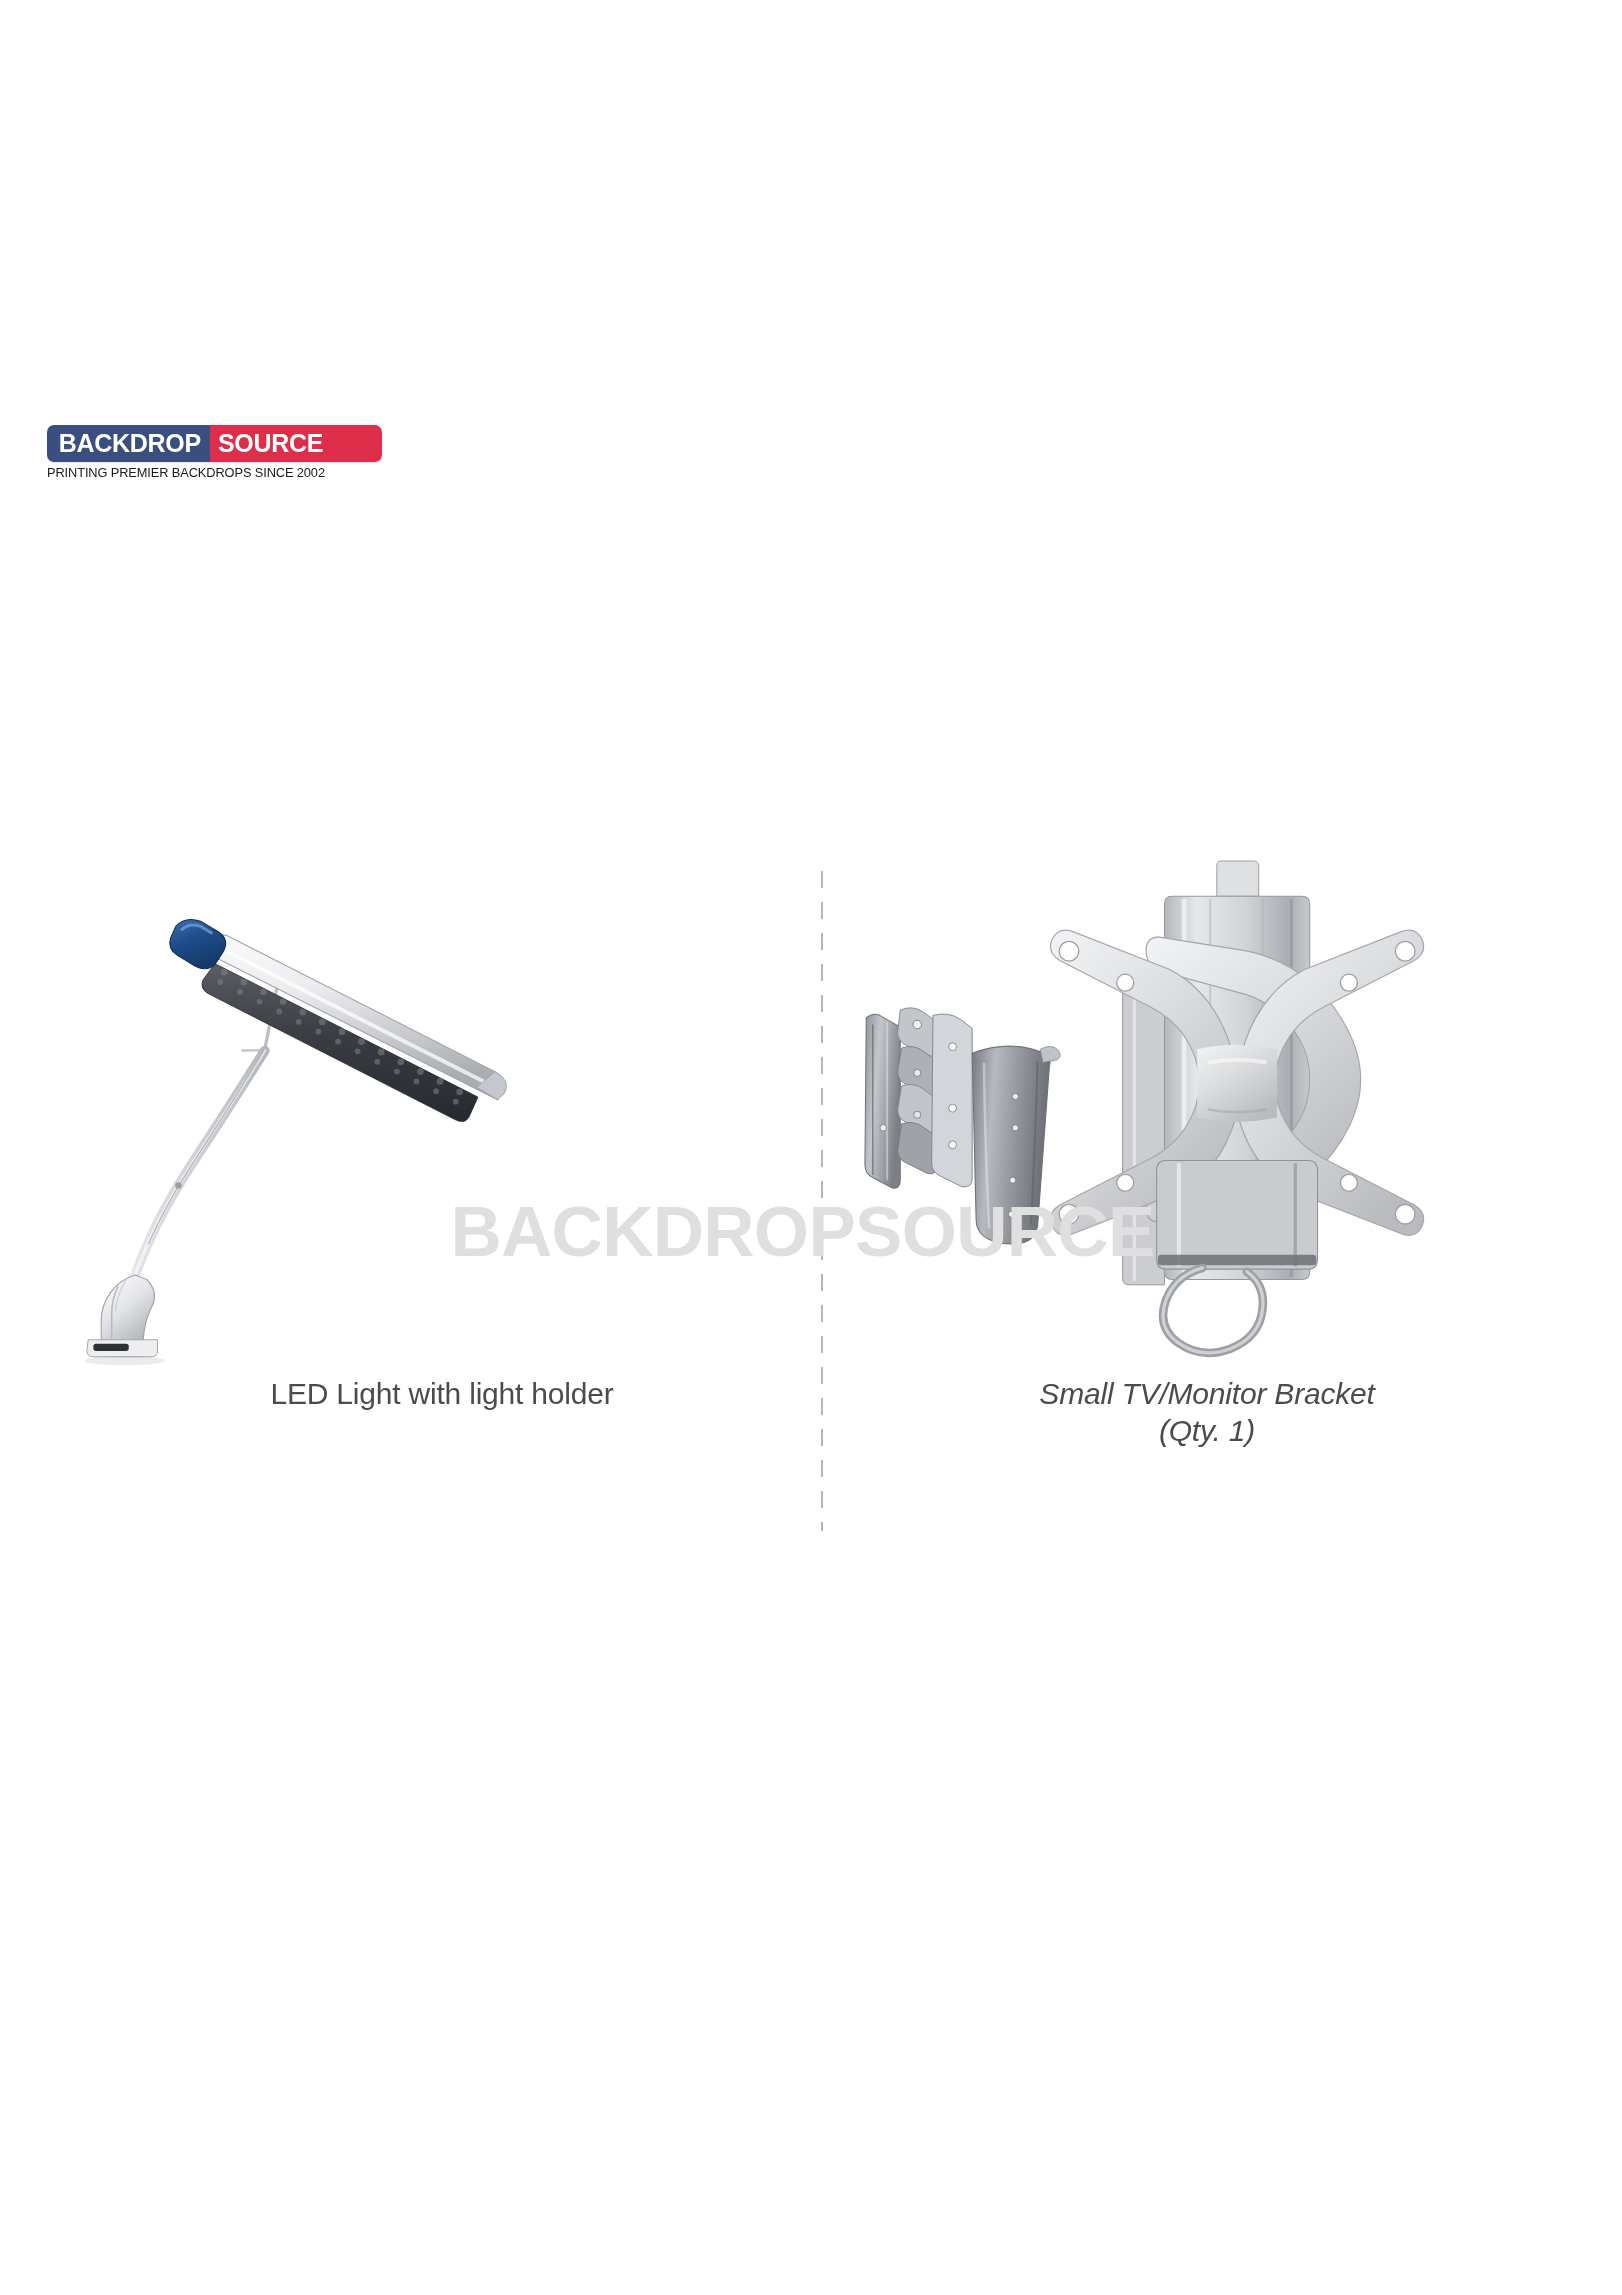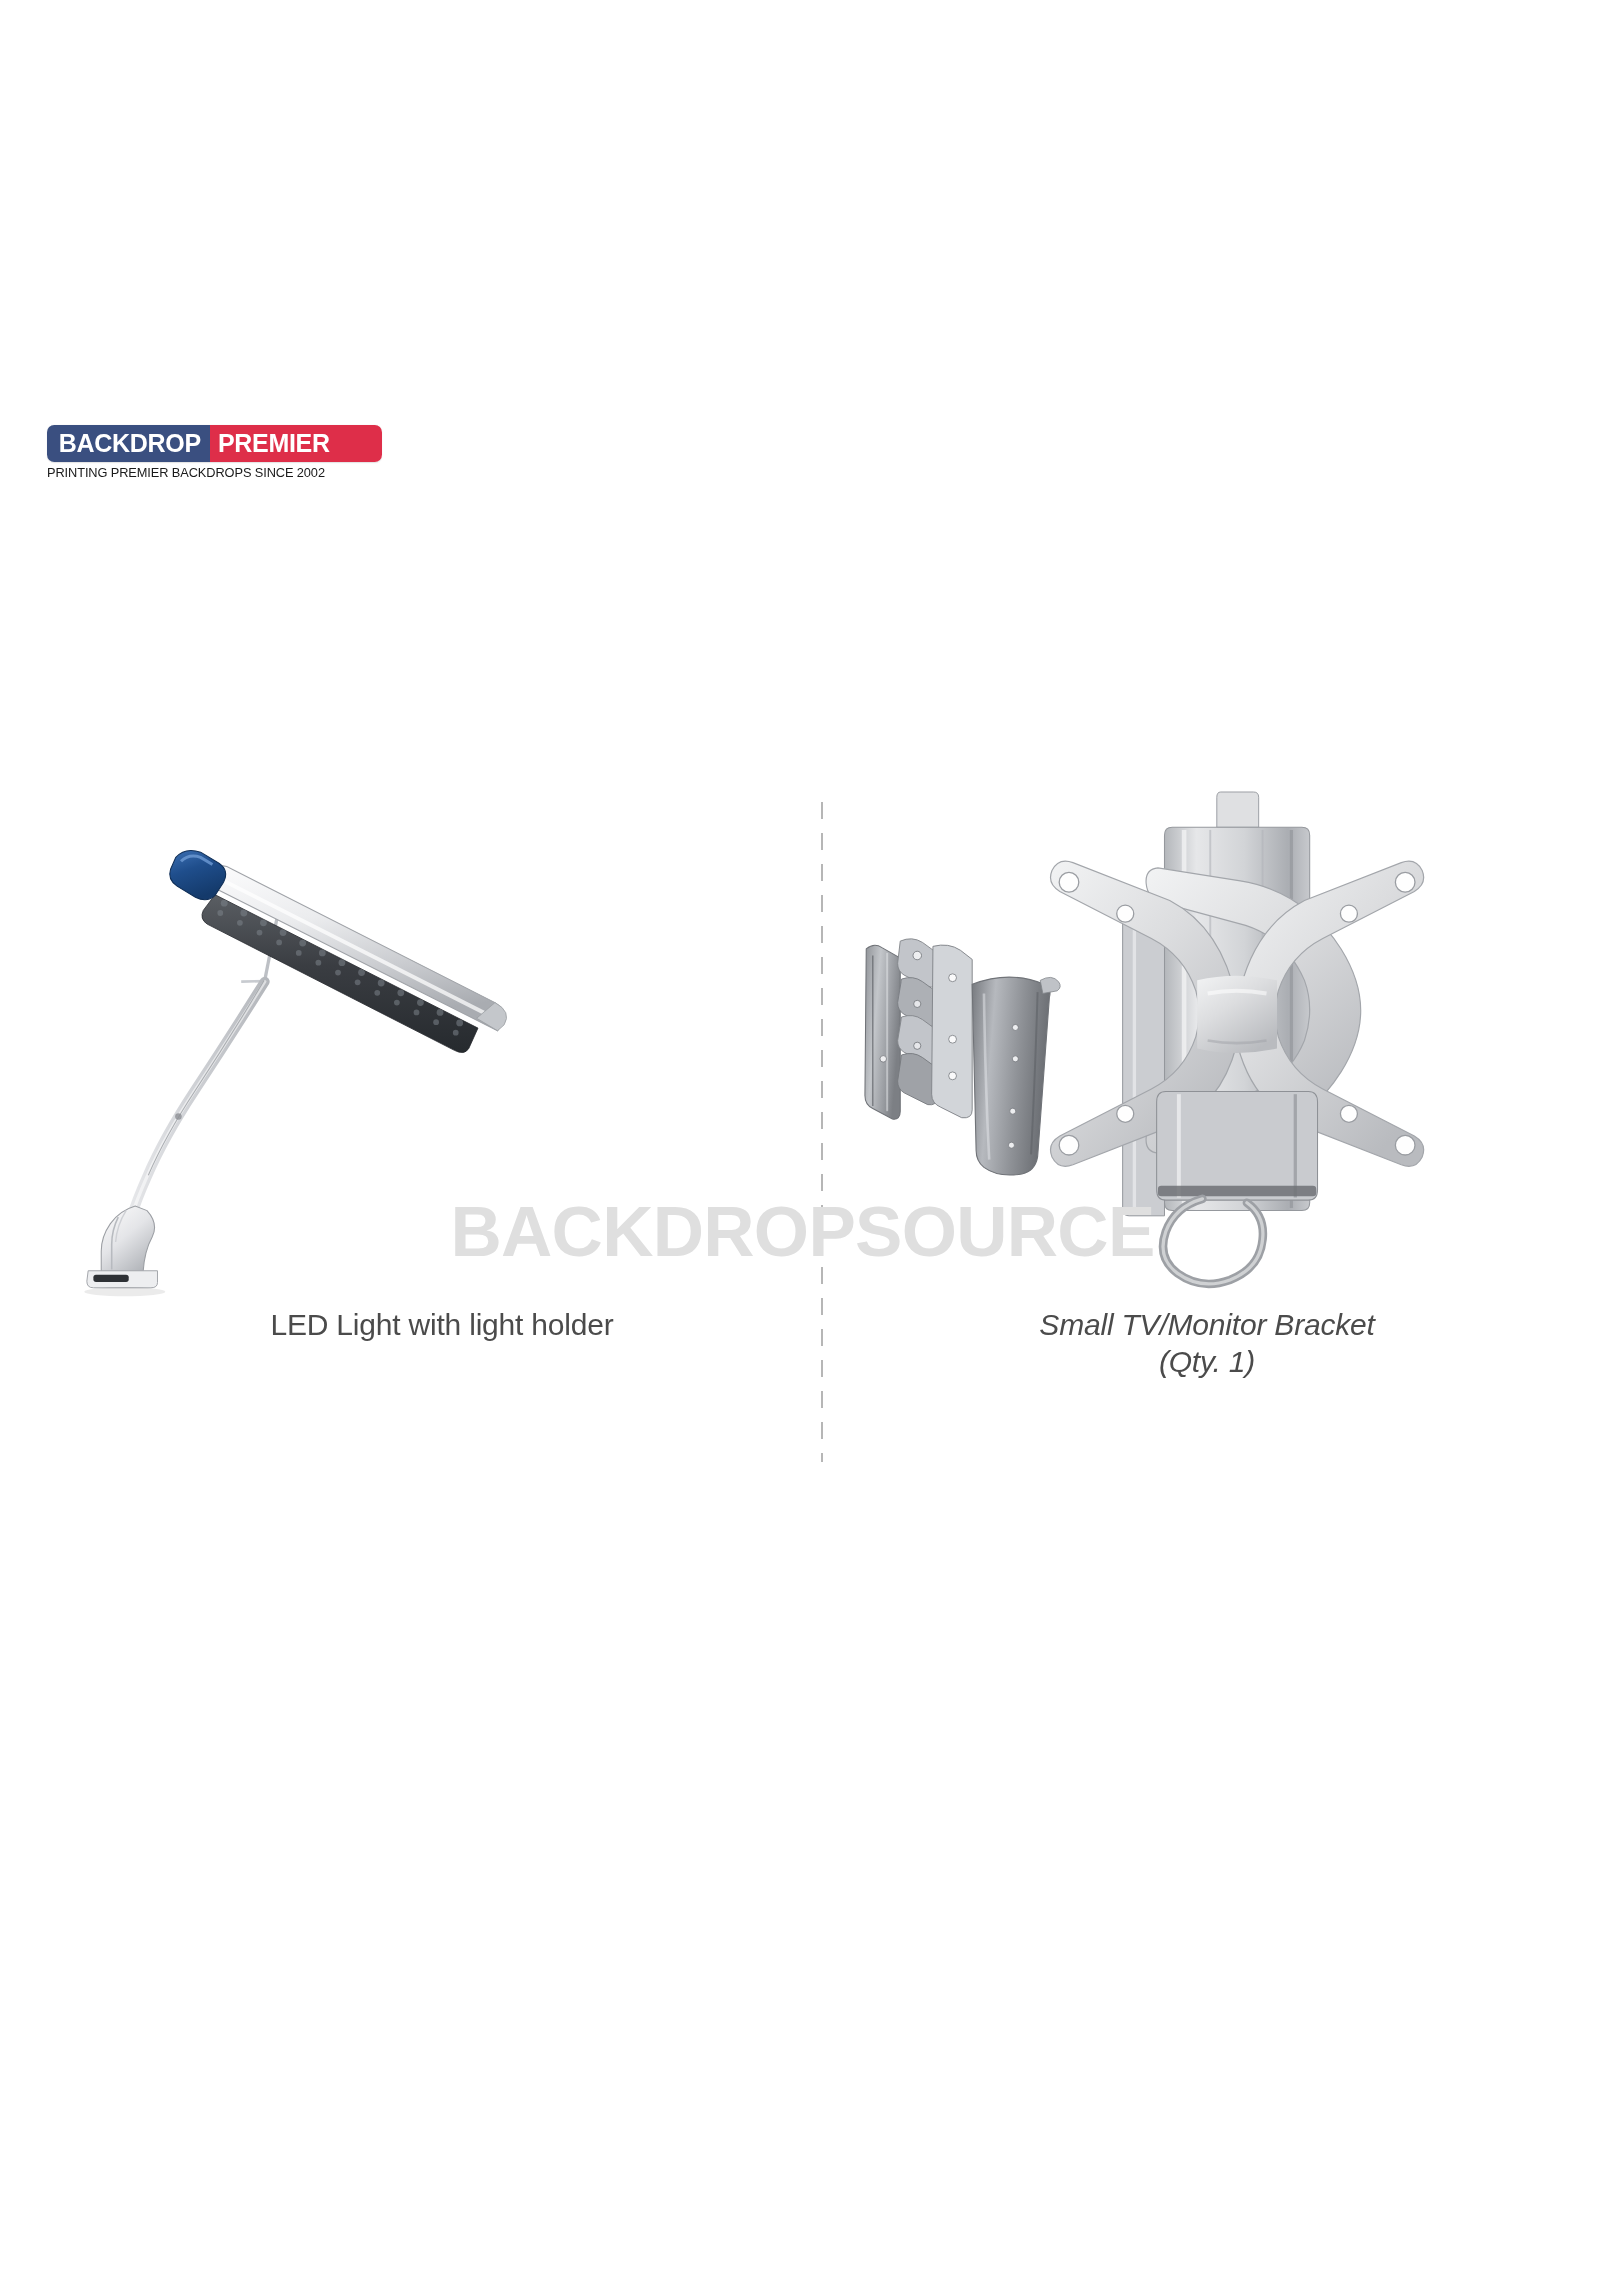--- a/index.html
+++ b/index.html
@@ -47,21 +47,21 @@
     color: #1A1A1A;
     font-size: 12.8px;
     letter-spacing: -0.1px;
     white-space: nowrap;
     text-align: left;
   }
 
   
   #products-area {
     position: absolute;
-    left: 0; top: 784px;
+    left: 0; top: 853px;
     width: 1622px; height: 707px;
   }
   #divider-dashed {
     position: absolute;
     left: 821px; top: 18.3px;
     width: 2px; height: 660px;
     background-image: linear-gradient(
       to bottom,
       #9a9a9a 0px, #9a9a9a 17px,
       rgba(255,255,255,0) 17px, rgba(255,255,255,0) 31px
@@ -116,21 +116,21 @@
 </style>
 </head>
 <body>
 
 <div id="brand-logo">
   <div class="logo-pill">
     <div class="logo-left">
       <span class="logo-word">BACKDROP</span>
     </div>
     <div class="logo-right">
-      <span class="logo-word">PREMIER</span>
+      <span class="logo-word">SOURCE</span>
     </div>
   </div>
   <div id="logo-tagline">PRINTING PREMIER BACKDROPS SINCE 2002</div>
 </div>
 
 <div id="watermark">BACKDROPSOURCE</div>
 
 <div id="products-area">
 
   <div id="divider-dashed"></div>

